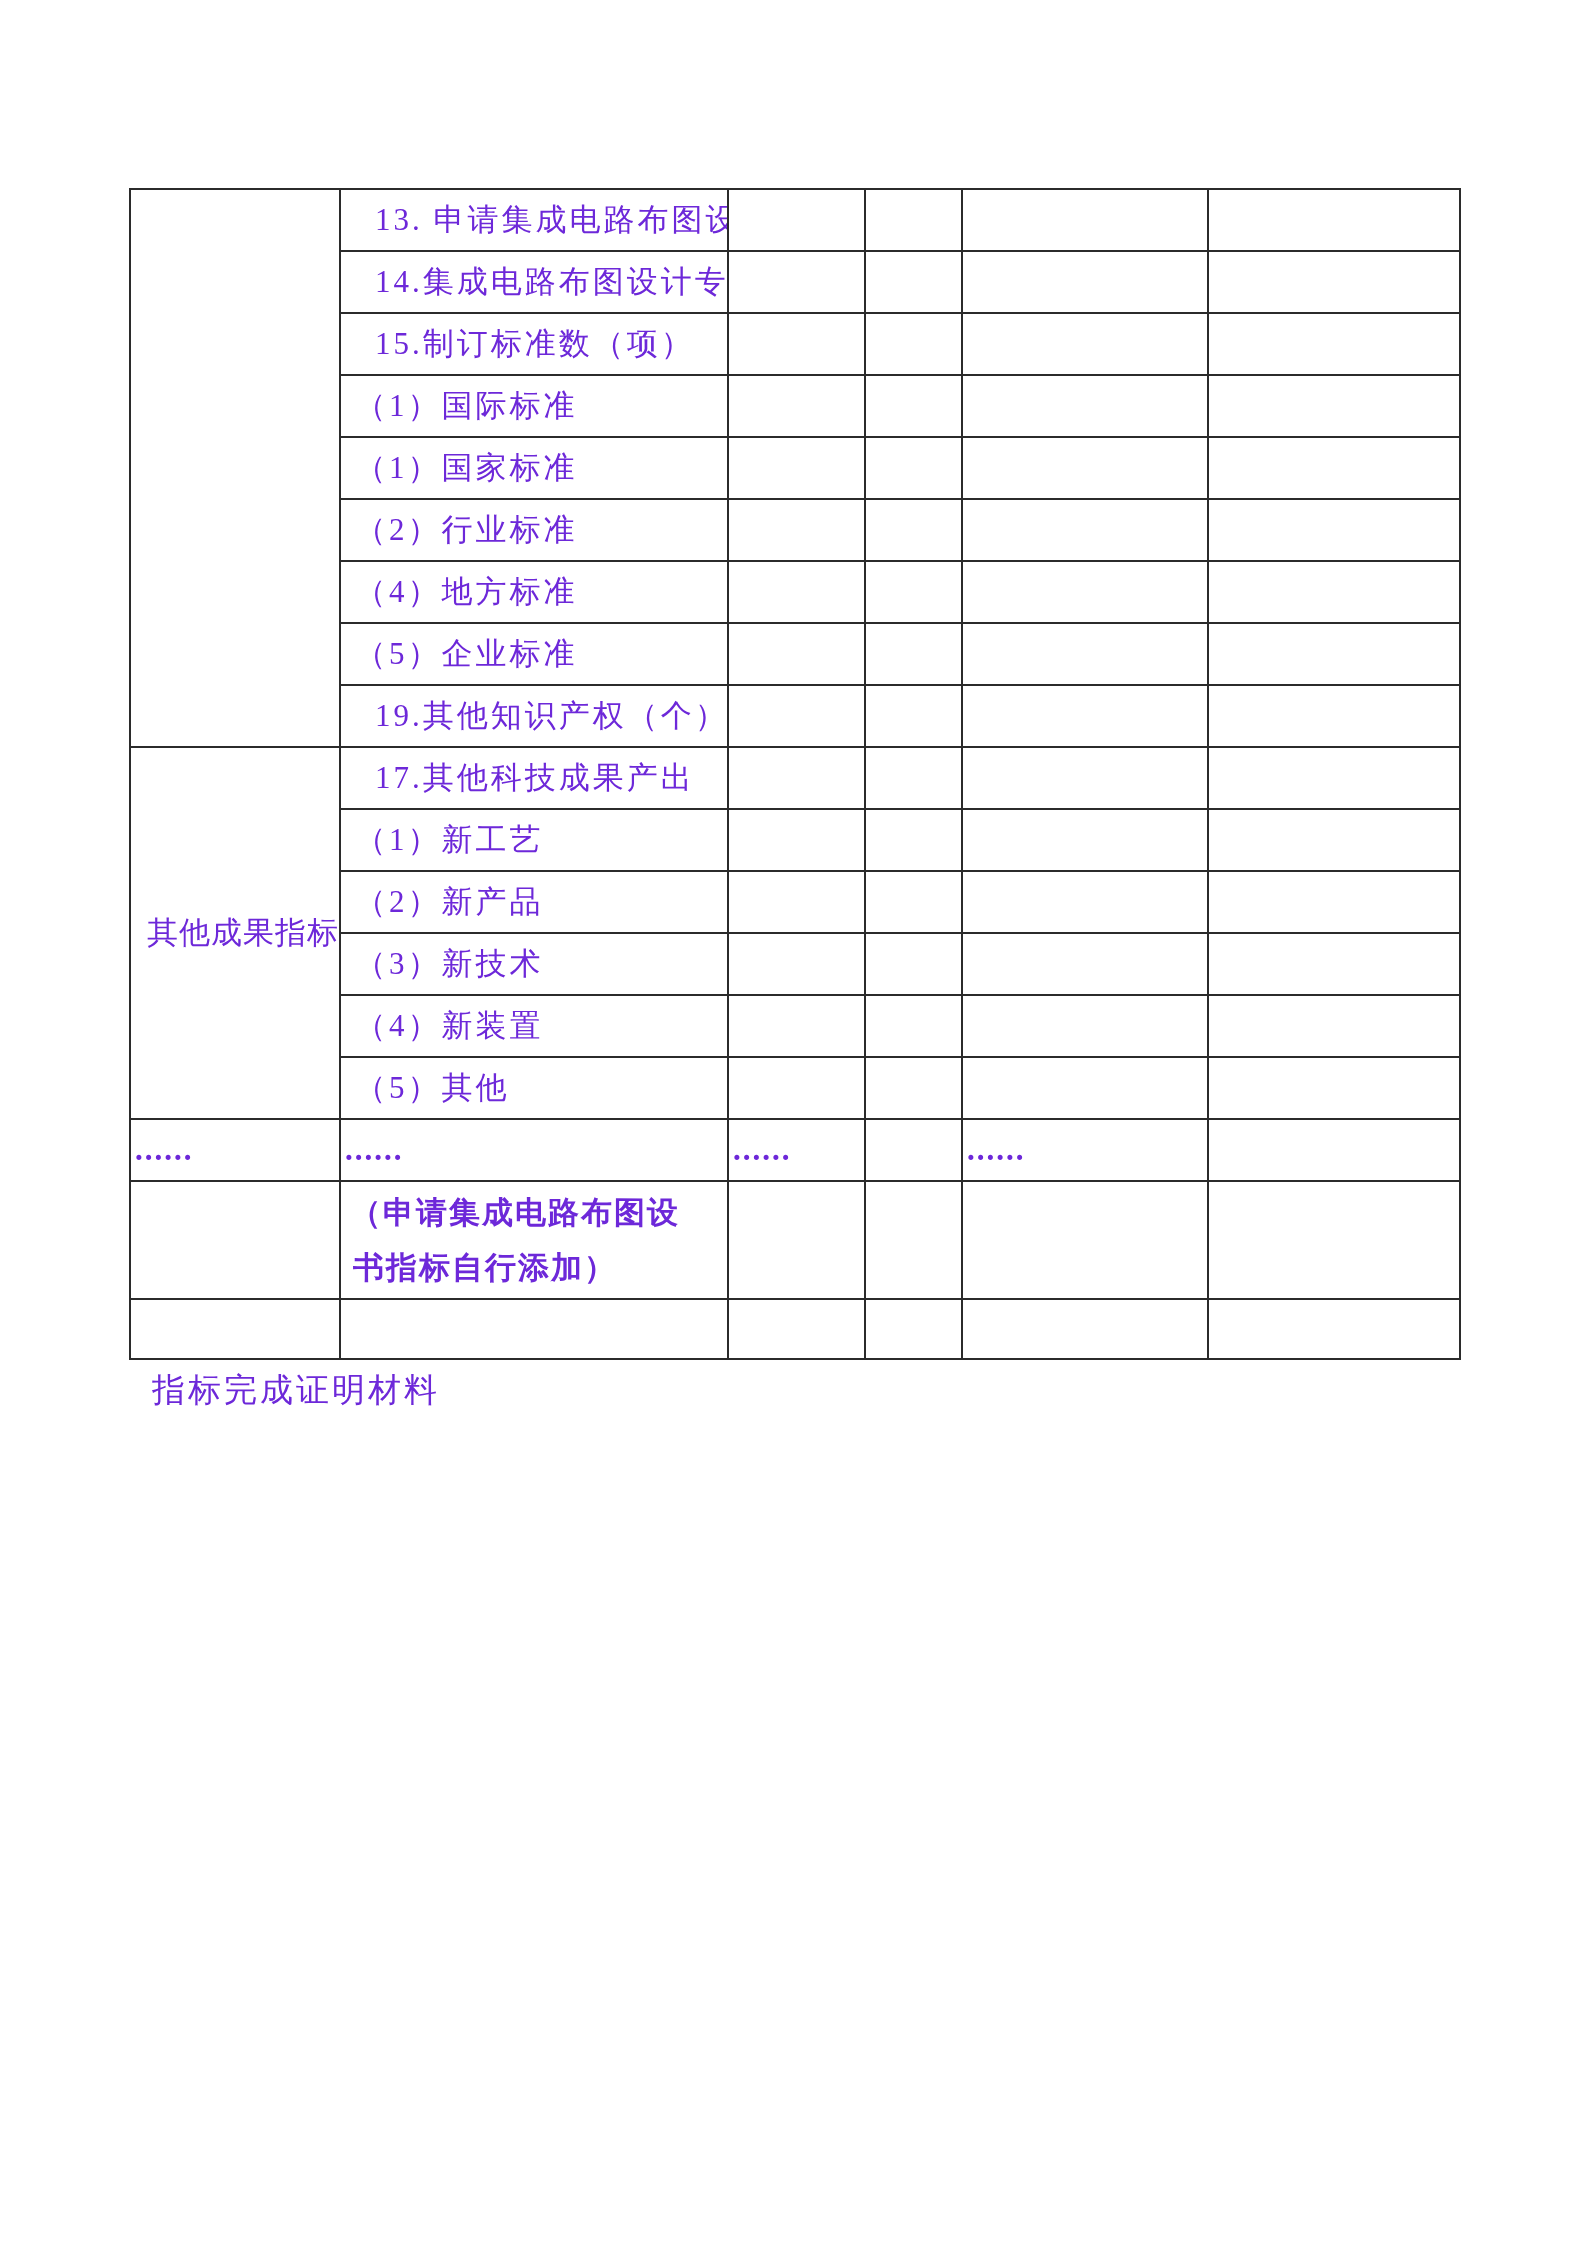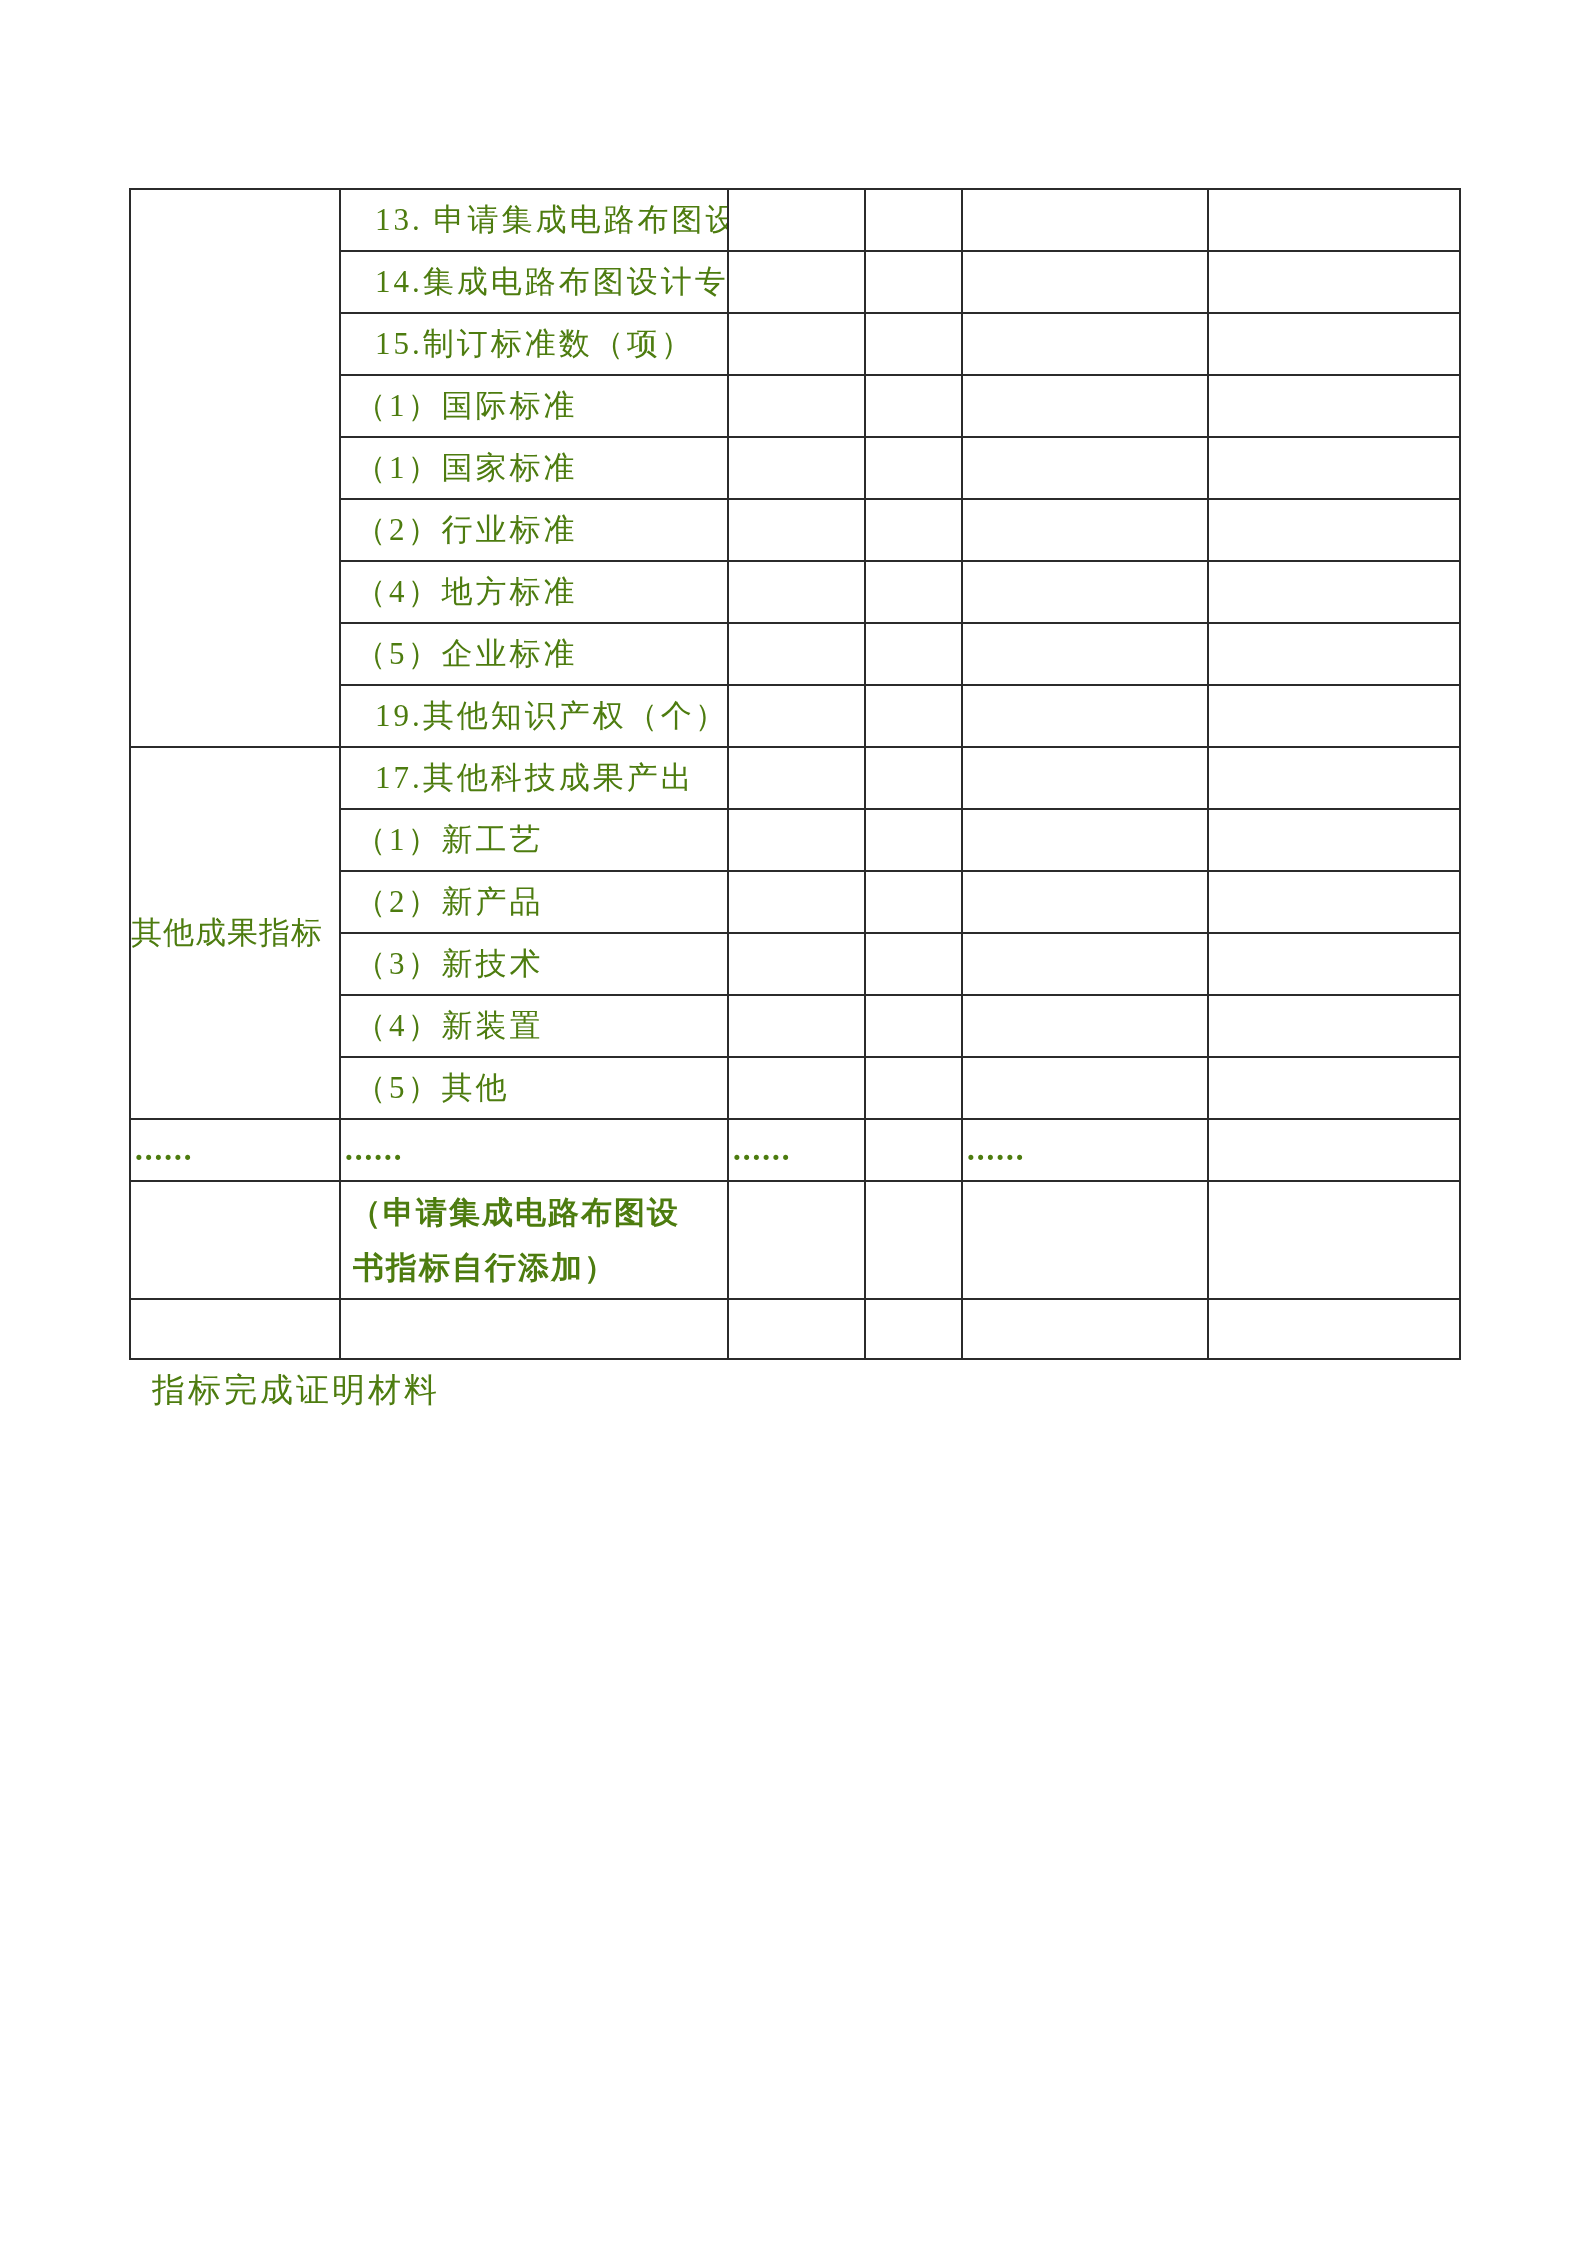--- a/index.html
+++ b/index.html
@@ -7,21 +7,21 @@
     padding: 0;
     background: #ffffff;
   }
   .page {
     position: relative;
     width: 1588px;
     height: 1736px;
     background: #ffffff;
     overflow: hidden;
     font-family: "Liberation Serif", "DejaVu Serif", serif;
-    color: #4d7c0f;
+    color: #6d28d9;
   }
 
   table.doc-table {
     position: absolute;
     left: 129px;
     top: 188px;
     width: 1330px;
     border-collapse: collapse;
     table-layout: fixed;
   }
@@ -33,21 +33,21 @@
     white-space: nowrap;
     font-size: 31px;
     line-height: 1.25;
   }
   tr.r-std   { height: 62px; }
   tr.r-dots  { height: 62px; }
   tr.r-note  { height: 118px; }
   tr.r-last  { height: 60px; }
 
   td.c-grouphead {
-    text-align: left;
+    text-align: right;
     letter-spacing: 1px;
     font-size: 31px;
     margin-top: 45px;
   }
   td.c-item { letter-spacing: 3px; }
   td.c-item.ind-num   .cell-text { padding-left: 34px; }
   td.c-item.ind-paren .cell-text { padding-left: 14px; }
   .cell-text { display: block; }
 
   td.c-dots {

